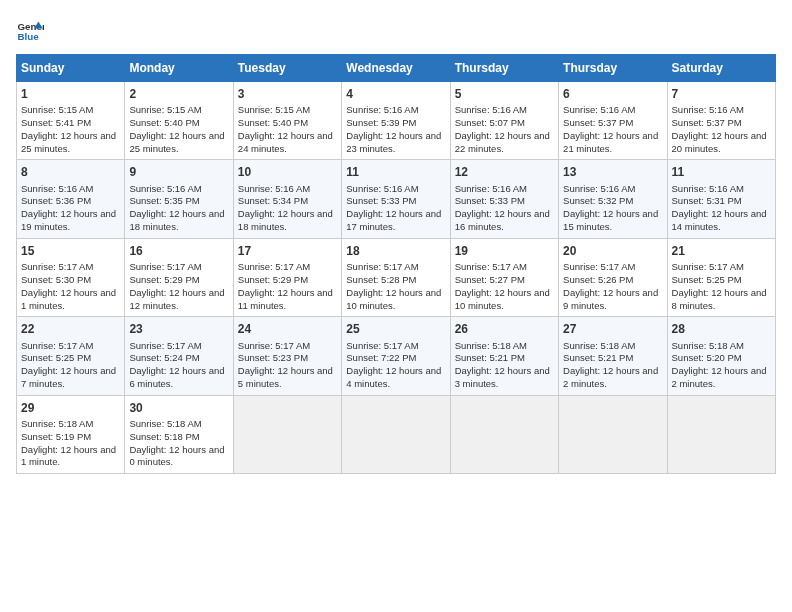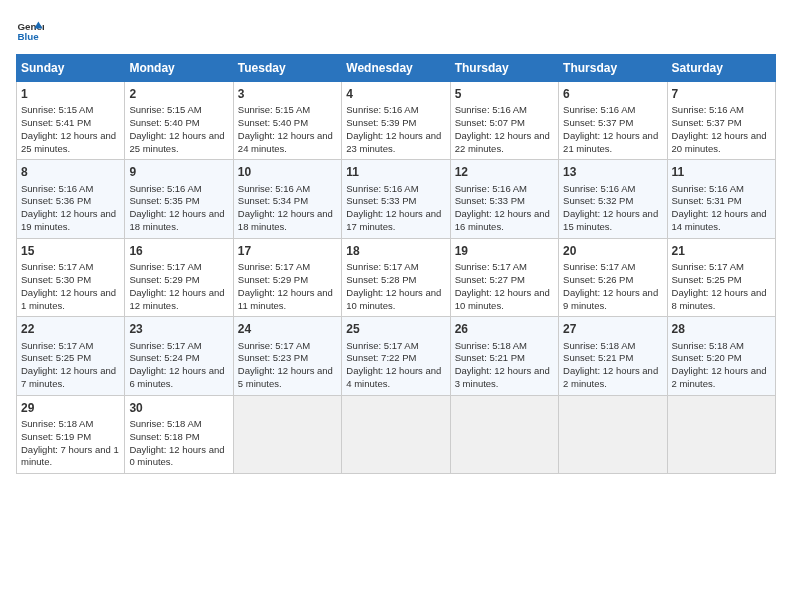--- a/index.html
+++ b/index.html
@@ -141,21 +141,21 @@
       <tr>
         <td><span class="day-num">22</span><span>Sunrise: 5:17 AM</span><br><span>Sunset: 5:25 PM</span><br><span>Daylight: 12 hours and 7 minutes.</span></td>
         <td><span class="day-num">23</span><span>Sunrise: 5:17 AM</span><br><span>Sunset: 5:24 PM</span><br><span>Daylight: 12 hours and 6 minutes.</span></td>
         <td><span class="day-num">24</span><span>Sunrise: 5:17 AM</span><br><span>Sunset: 5:23 PM</span><br><span>Daylight: 12 hours and 5 minutes.</span></td>
         <td><span class="day-num">25</span><span>Sunrise: 5:17 AM</span><br><span>Sunset: 7:22 PM</span><br><span>Daylight: 12 hours and 4 minutes.</span></td>
         <td><span class="day-num">26</span><span>Sunrise: 5:18 AM</span><br><span>Sunset: 5:21 PM</span><br><span>Daylight: 12 hours and 3 minutes.</span></td>
         <td><span class="day-num">27</span><span>Sunrise: 5:18 AM</span><br><span>Sunset: 5:21 PM</span><br><span>Daylight: 12 hours and 2 minutes.</span></td>
         <td><span class="day-num">28</span><span>Sunrise: 5:18 AM</span><br><span>Sunset: 5:20 PM</span><br><span>Daylight: 12 hours and 2 minutes.</span></td>
       </tr>
       <tr>
-        <td><span class="day-num">29</span><span>Sunrise: 5:18 AM</span><br><span>Sunset: 5:19 PM</span><br><span>Daylight: 7 hours and 1 minute.</span></td>
+        <td><span class="day-num">29</span><span>Sunrise: 5:18 AM</span><br><span>Sunset: 5:19 PM</span><br><span>Daylight: 12 hours and 1 minute.</span></td>
         <td><span class="day-num">30</span><span>Sunrise: 5:18 AM</span><br><span>Sunset: 5:18 PM</span><br><span>Daylight: 12 hours and 0 minutes.</span></td>
         <td class="empty"></td>
         <td class="empty"></td>
         <td class="empty"></td>
         <td class="empty"></td>
         <td class="empty"></td>
       </tr>
     </tbody>
 </table>
 

